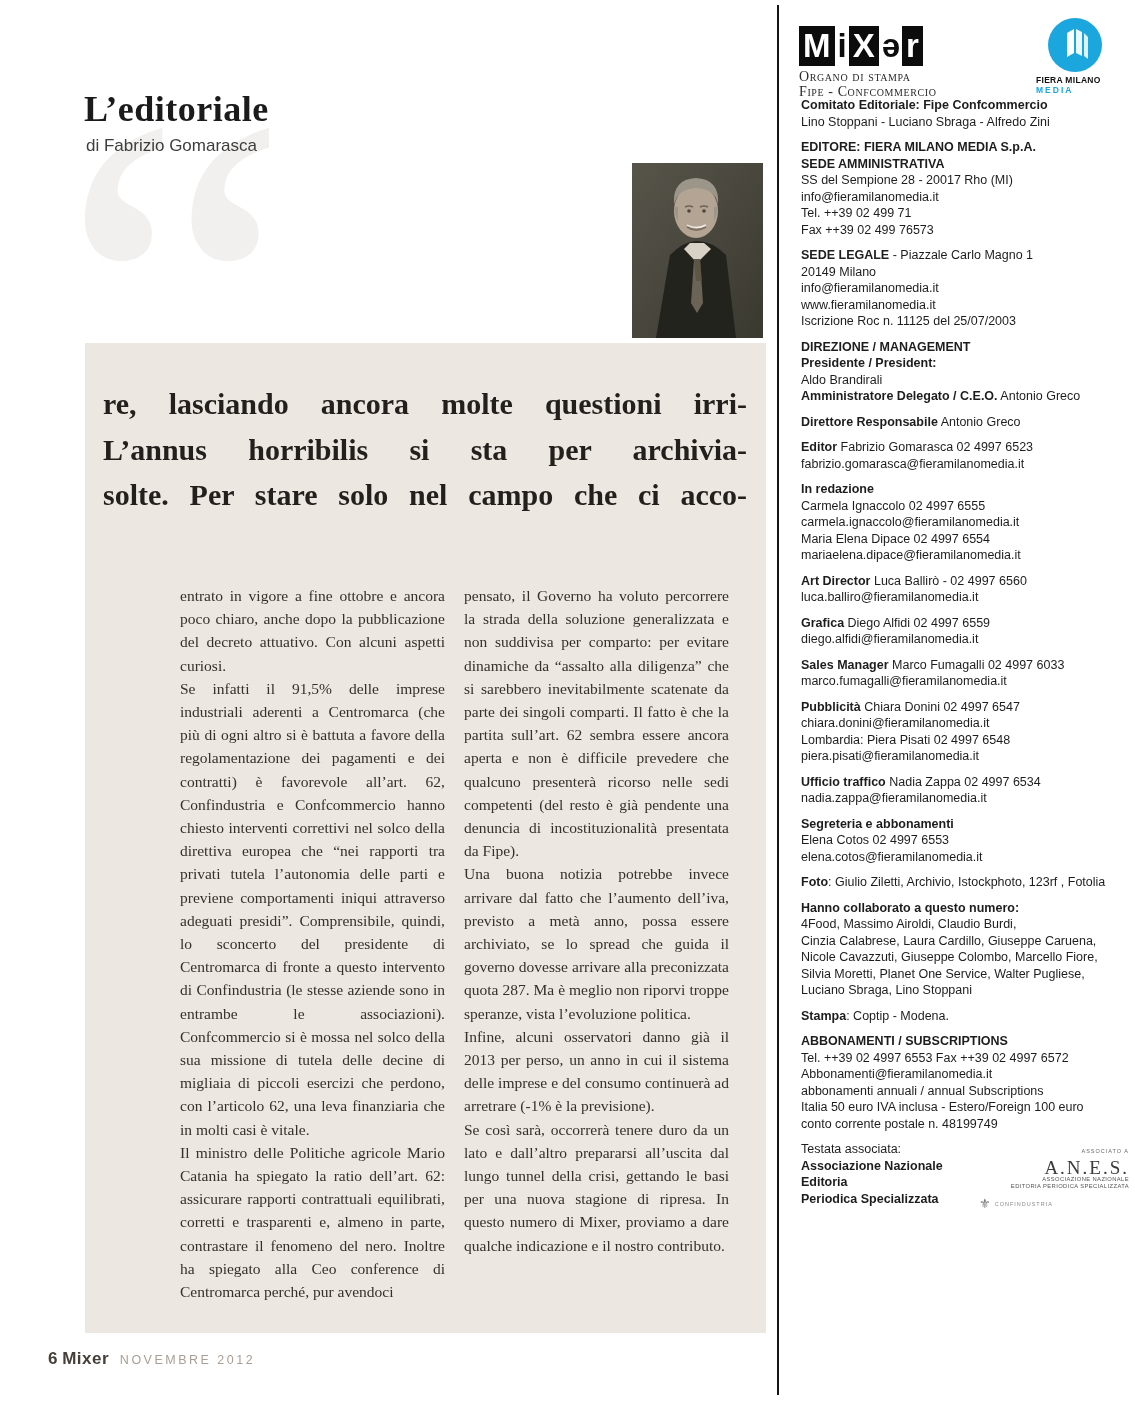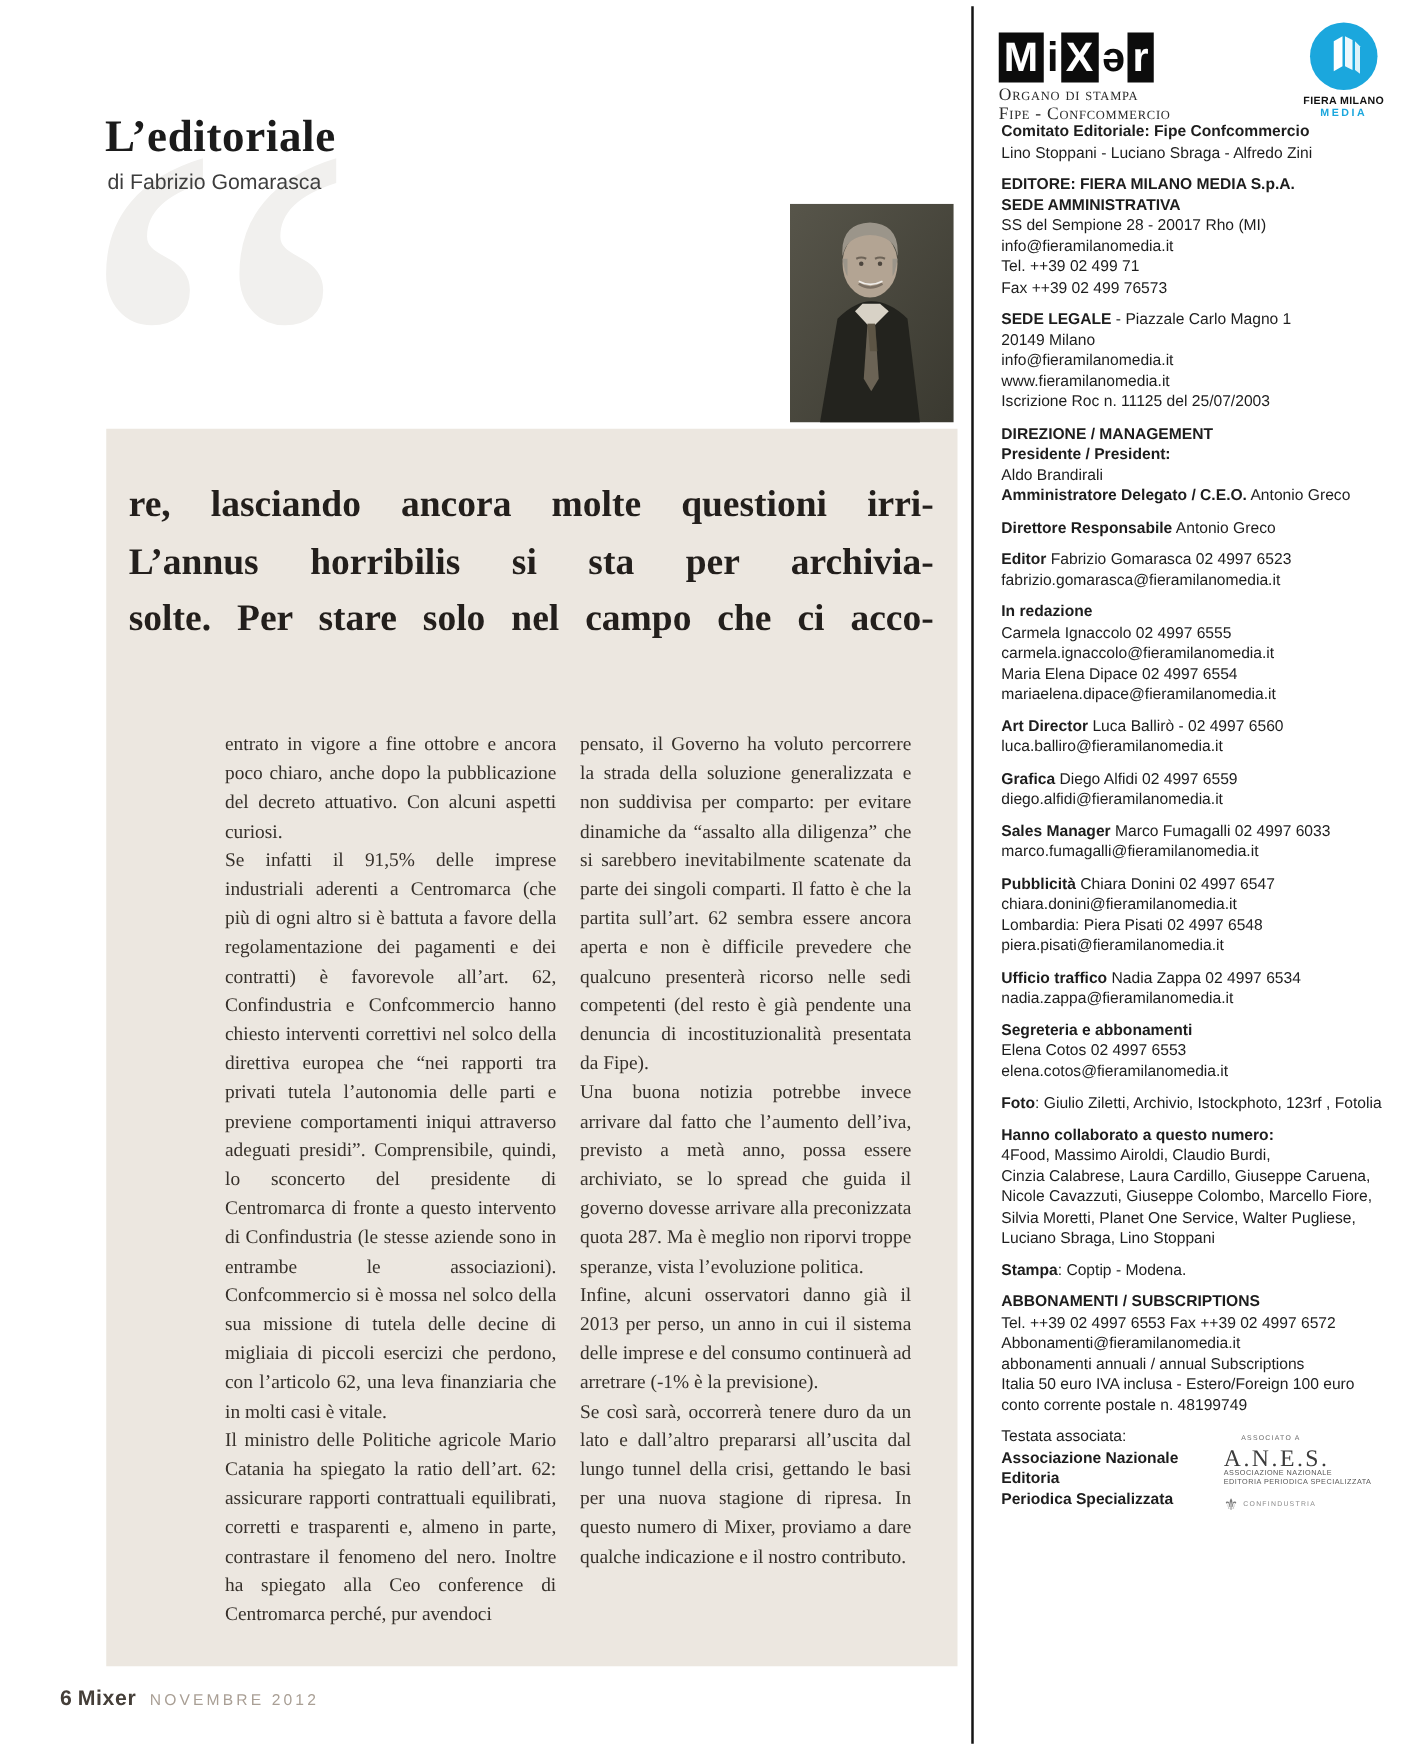--- a/index.html
+++ b/index.html
@@ -55,34 +55,34 @@
     display:flex; align-items:center; justify-content:center;
     font-weight:bold; font-size:33px; font-family:"Liberation Sans", sans-serif;
   }
   .mixer-letters .boxed { background:#0c0c0c; color:#ffffff; padding:0 4px; margin-right:1px; }
   .mixer-letters .plain { color:#0c0c0c; padding:0 2px; }
   .mixer-sub {
     margin-top:3px; font-family:"Liberation Serif", serif; font-variant:small-caps;
     font-size:14px; line-height:15px; color:#2a2a2a; letter-spacing:.6px;
   }
 
-  .fiera-logo { position:absolute; left:1036px; top:17px; width:78px; text-align:center; }
+  .fiera-logo { position:absolute; left:1036px; top:17px; width:78px; text-align:left; }
   .fiera-logo .fl-name { font-size:8.5px; font-weight:bold; color:#111; letter-spacing:.3px; margin-top:2px; }
   .fiera-logo .fl-media { font-size:8.5px; font-weight:bold; color:#1ba7dd; letter-spacing:2px; }
 
   .colophon {
     position:absolute; left:801px; top:97px; width:333px;
     font-size:12.5px; line-height:16.5px; color:#1d1d1d;
   }
   .cblock { margin-bottom:9px; }
   .cline b { font-weight:bold; }
 
   .associata { display:flex; gap:10px; margin-top:3px; }
   .associata .a-left { width:168px; }
-  .anes { width:150px; text-align:left; color:#4a4a4a; padding-top:2px; }
+  .anes { width:150px; text-align:right; color:#4a4a4a; padding-top:2px; }
   .anes .a-over { font-size:5.5px; letter-spacing:1px; color:#6a6a6a; margin-left:14px; }
   .anes .a-name { font-family:"Liberation Serif", serif; font-size:19px; letter-spacing:2px; color:#3c3c3c; }
   .anes .a-sub { font-size:5.8px; line-height:7px; letter-spacing:.4px; color:#555; }
   .anes .a-crest { margin-top:6px; display:flex; align-items:center; gap:4px; }
   .anes .a-crest .crest-glyph { font-size:13px; color:#7a7a7a; }
   .anes .a-crest .crest-label { font-size:5.5px; letter-spacing:1px; color:#8a8a8a; }
 </style>
 </head>
 <body>
 

